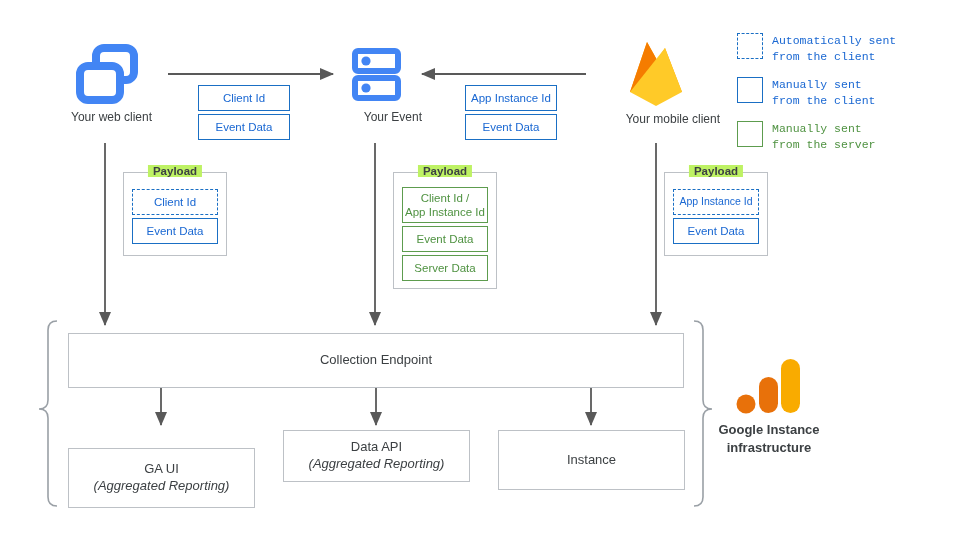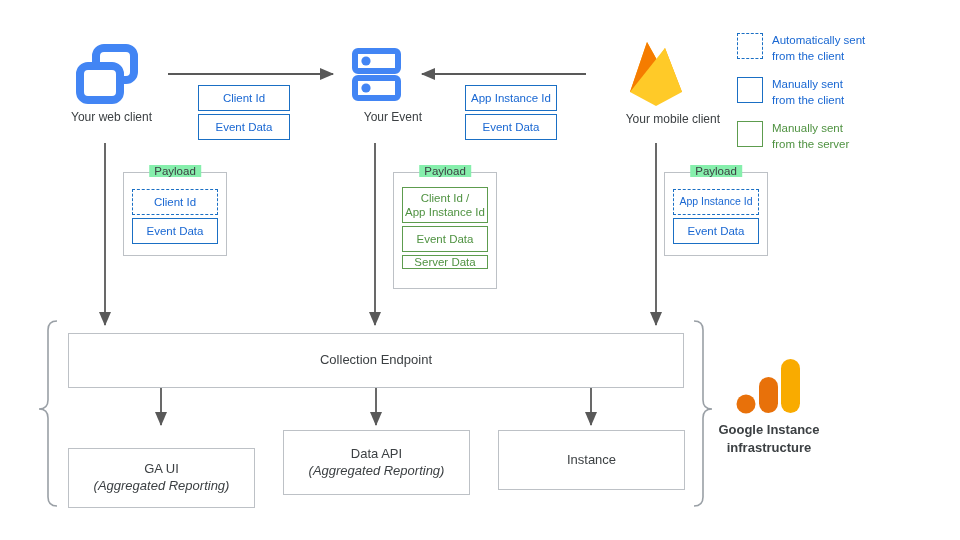--- a/index.html
+++ b/index.html
@@ -44,45 +44,45 @@
   .payload {
     box-sizing: border-box;
     border: 1px solid #bdc1c6;
     background: #ffffff;
   }
   .payload-title {
     position: absolute;
     top: -8px;
     left: 50%;
     transform: translateX(-50%);
-    background: #86efac;
+    background: #bef264;
     padding: 0 5px;
     font-size: 11.5px;
-    font-weight: normal;
+    font-weight: bold;
     color: #3c4043;
     white-space: nowrap;
   }
 
   
   .gbox {
     box-sizing: border-box;
     border: 1px solid #bdc1c6;
     background: #ffffff;
     display: flex;
     align-items: center;
     justify-content: center;
     text-align: center;
     font-size: 13px;
     line-height: 1.3;
     color: #3c4043;
   }
   .gbox .sub { font-style: italic; }
 
   
-  .legend-row { display: flex; align-items: flex-start; }
+  .legend-row { display: flex; align-items: flex-start; font-family: Liberation Mono, monospace; }
   .legend-swatch {
     box-sizing: border-box;
     width: 26px; height: 26px;
     flex: 0 0 26px;
     background: #fff;
     margin-right: 9px;
   }
   .legend-swatch.blue   { border: 1.5px solid #1a6fc4; }
   .legend-swatch.blue.dashed { border-style: dashed; }
   .legend-swatch.green  { border: 1.5px solid #5d9c4e; }
@@ -179,42 +179,42 @@
     <div class="tag blue" style="height:26px; margin-top:3px;">Event Data</div>
   </div>
 </div>
 
 <div class="abs payload" style="left:393px; top:172px; width:104px; height:117px;">
   <div class="payload-title">Payload</div>
   <div style="padding:14px 8px 0 8px;">
     <div class="tag green" style="height:36px; white-space:pre-line;">Client Id /
 App Instance Id</div>
     <div class="tag green" style="height:26px; margin-top:3px;">Event Data</div>
-    <div class="tag green" style="height:14px; margin-top:3px;">Server Data</div>
+    <div class="tag green" style="height:26px; margin-top:3px;">Server Data</div>
   </div>
 </div>
 
 <div class="abs payload" style="left:664px; top:172px; width:104px; height:84px;">
   <div class="payload-title">Payload</div>
   <div style="padding:16px 8px 0 8px;">
     <div class="tag blue dashed" style="height:26px; font-size:10.5px;">App Instance Id</div>
     <div class="tag blue" style="height:26px; margin-top:3px;">Event Data</div>
   </div>
 </div>
 
 <div class="abs gbox" style="left:68px; top:333px; width:616px; height:55px;">
   <span>Collection Endpoint</span>
 </div>
 
 <div class="abs gbox" style="left:68px; top:430px; width:187px; height:60px; flex-direction:column;margin-top:18px;">
   <div>GA UI</div>
   <div class="sub">(Aggregated Reporting)</div>
 </div>
 
-<div class="abs gbox" style="left:283px; top:430px; width:187px; height:65px; flex-direction:column;">
+<div class="abs gbox" style="left:283px; top:430px; width:187px; height:52px; flex-direction:column;">
   <div>Data API</div>
   <div class="sub">(Aggregated Reporting)</div>
 </div>
 
 <div class="abs gbox" style="left:498px; top:430px; width:187px; height:60px; flex-direction:column;">
   <div>Instance</div>
 </div>
 
 <div class="abs" style="left:710px; top:355px; width:118px;">
   <svg width="72" height="66" viewBox="0 0 72 66" style="margin:0 auto;">

